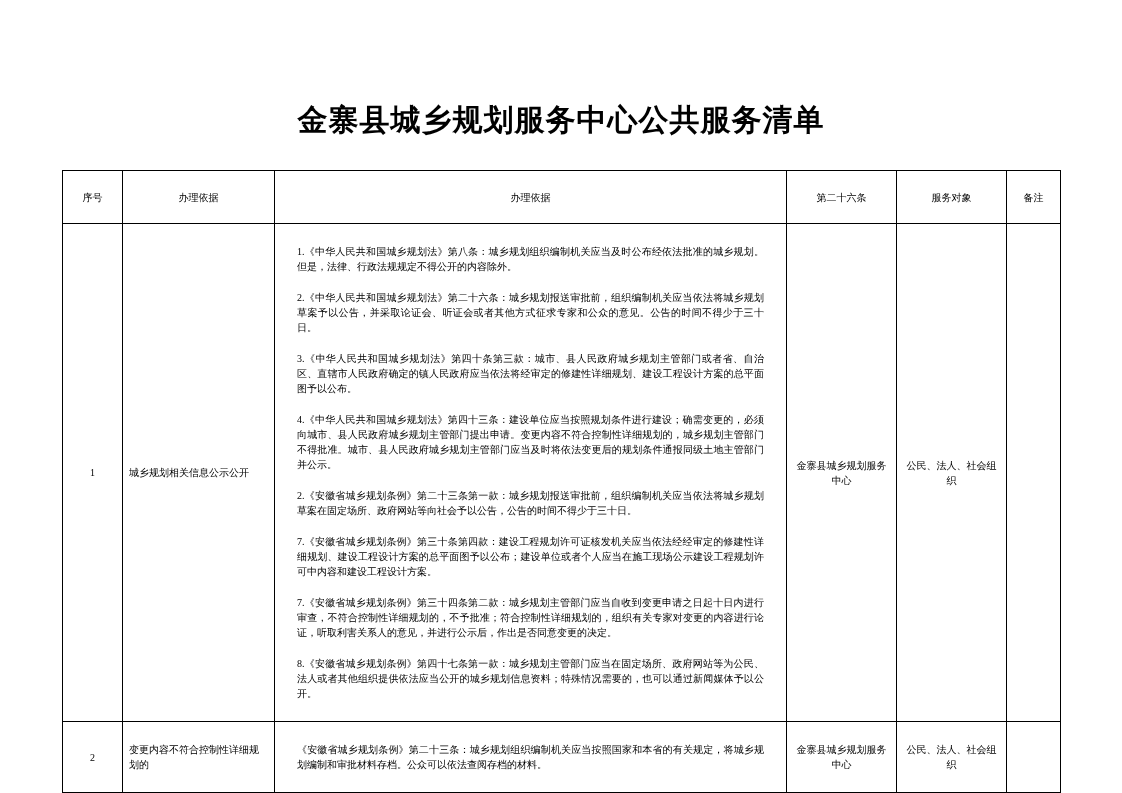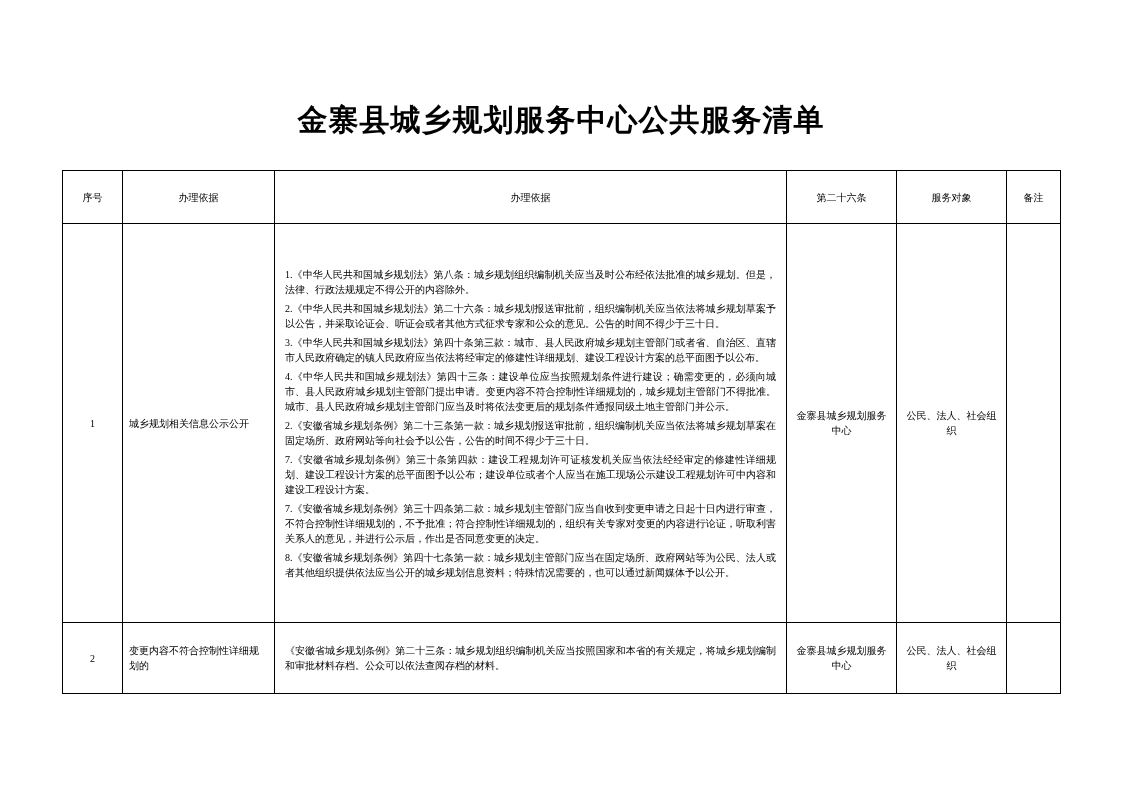--- a/index.html
+++ b/index.html
@@ -73,21 +73,21 @@
     padding-left: 8px;
   }
   td.basis {
     vertical-align: top;
     font-size: 12px;
     line-height: 1.55;
     text-align: justify;
     padding: 6px 8px;
   }
   td.basis .p {
-    margin: 4px;
+    margin: 16px;
   }
   td.org, td.target {
     text-align: center;
     vertical-align: middle;
     font-size: 13px;
     line-height: 1.6;
   }
   td.note {
     vertical-align: middle;
   }

